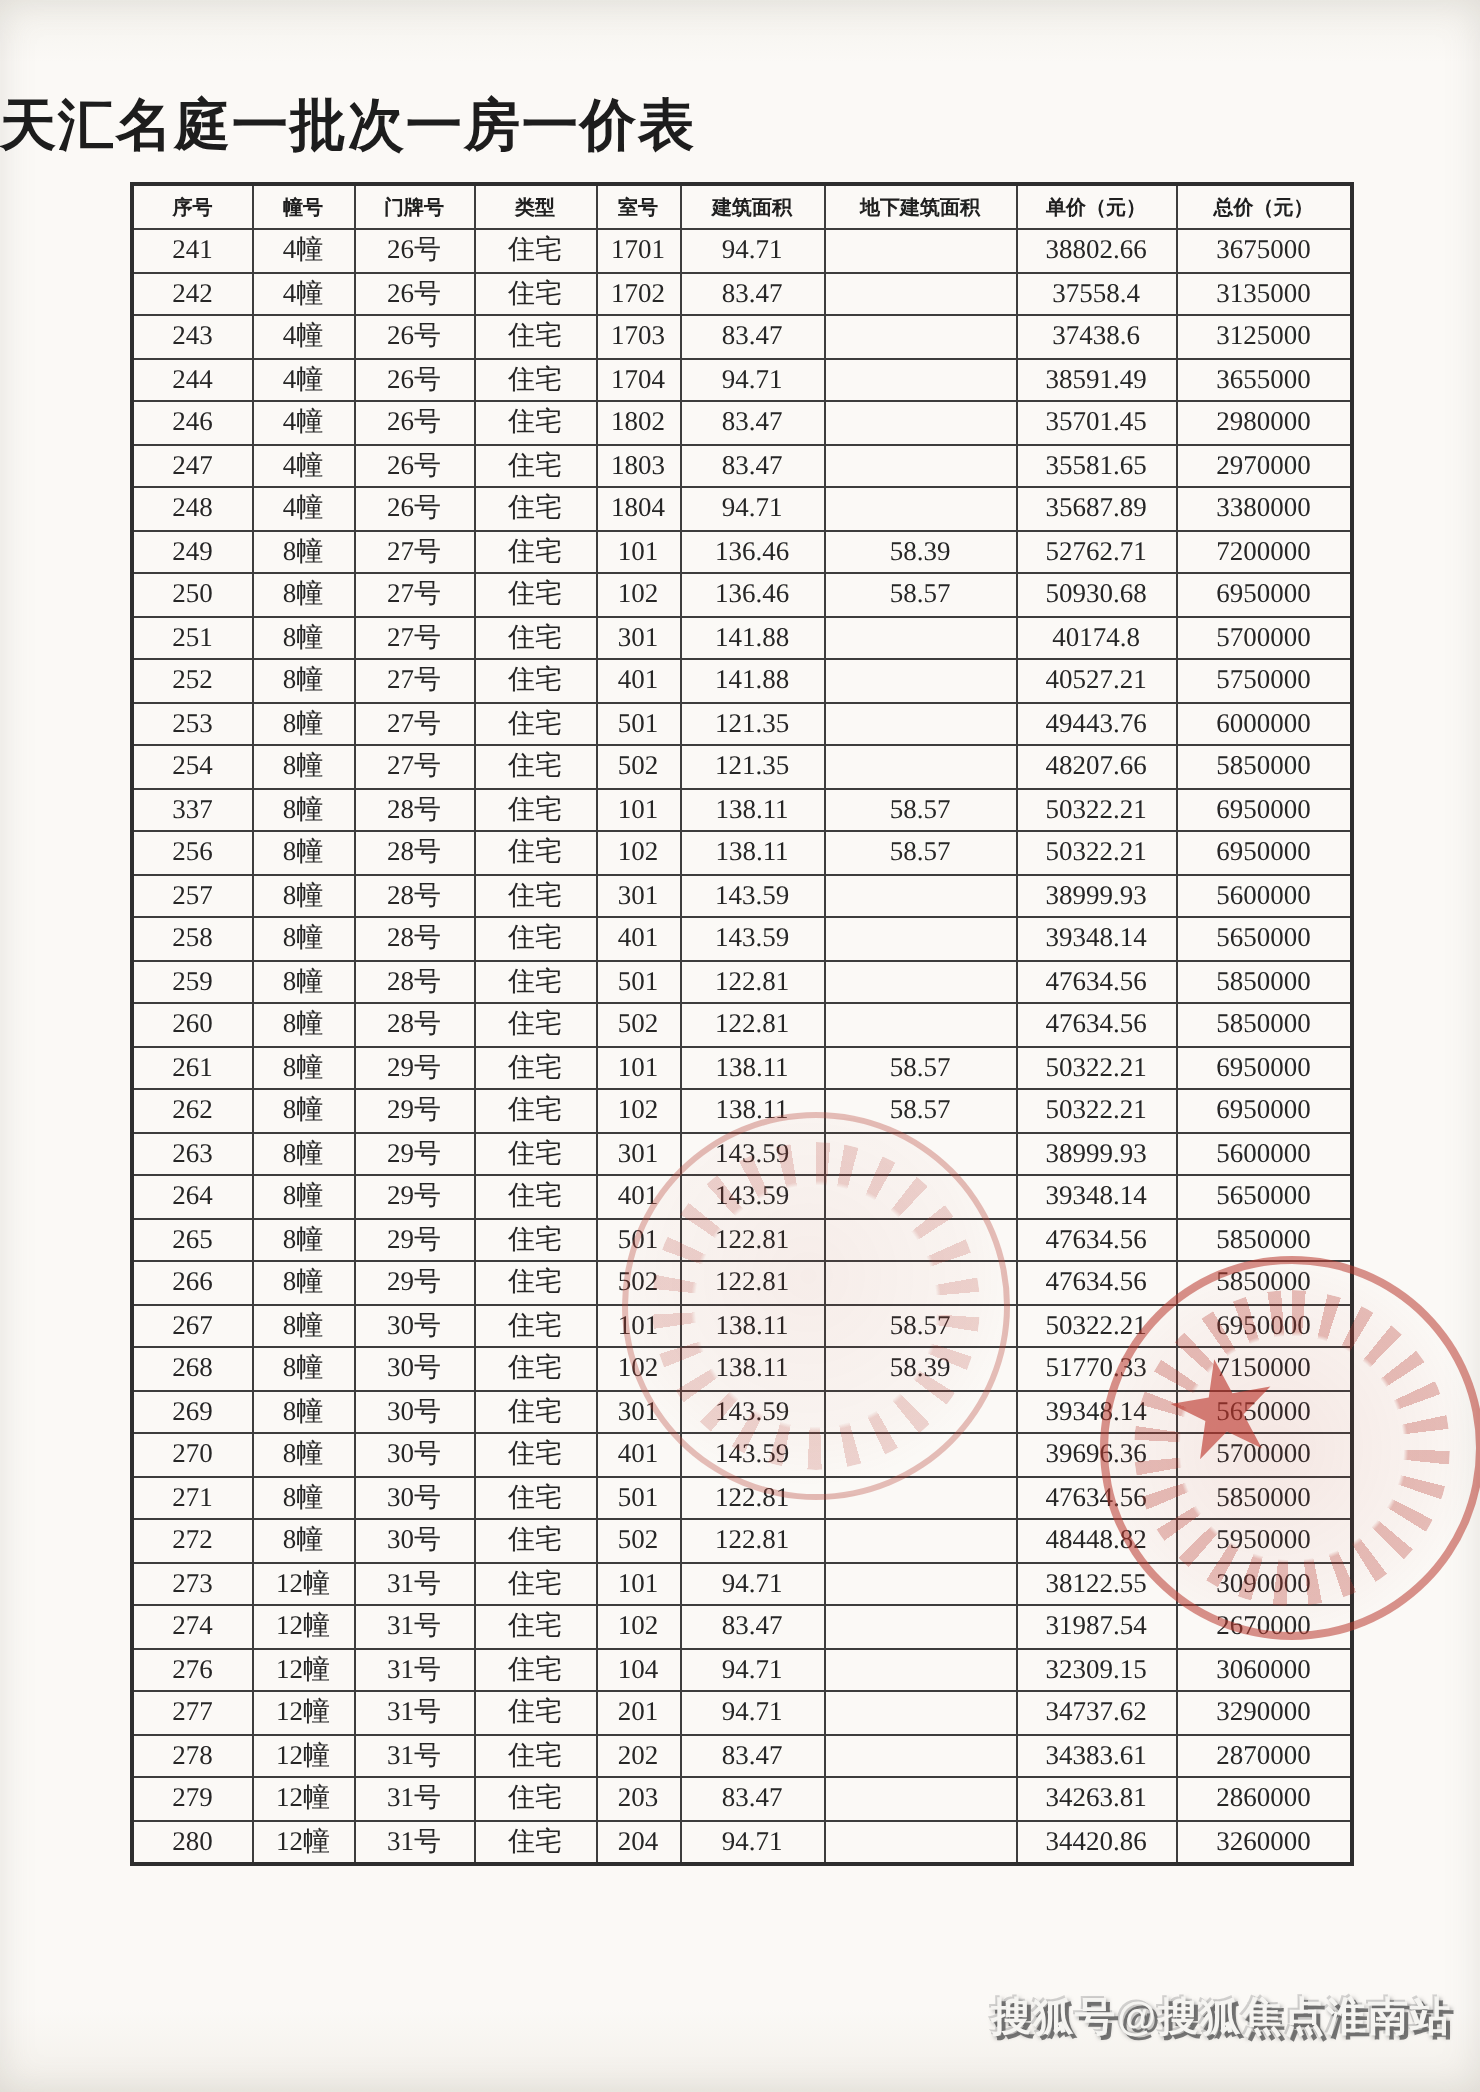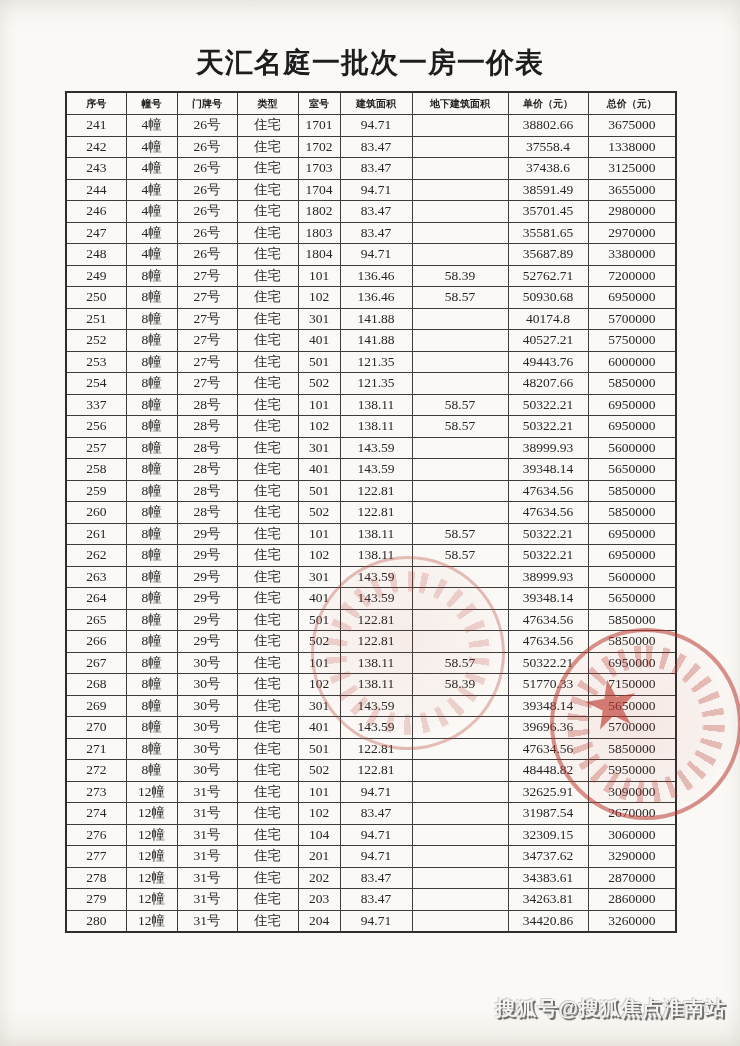--- a/index.html
+++ b/index.html
@@ -5,21 +5,21 @@
   html,body{margin:0;padding:0;background:#e9e7e3;}
   .page{
     position:relative;width:740px;height:1046px;margin:0 auto;
     background:linear-gradient(180deg,#f4f2ed 0%,#fbf9f6 3%,#fbf9f6 96%,#f2efe9 100%);
     font-family:"Liberation Serif","DejaVu Serif",serif;
     overflow:hidden;
     box-shadow:inset 0 0 18px rgba(120,115,105,0.18);
   }
   .title{
     position:absolute;top:44px;left:0;width:100%;
-    text-align:center;font-size:28px;font-weight:700;color:#1d1d1d;
+    font-size:28px;font-weight:700;color:#1d1d1d;
     letter-spacing:1px;
   }
   table.price{
     position:absolute;left:65px;top:91px;width:610px;
     border-collapse:collapse;table-layout:fixed;
     border:2px solid #2e2e2e;
   }
   table.price th,table.price td{
     border:1px solid #3d3d3d;
     text-align:center;vertical-align:middle;
@@ -112,21 +112,21 @@
         </tr>
         <tr>
           <td>242</td>
           <td>4幢</td>
           <td>26号</td>
           <td>住宅</td>
           <td>1702</td>
           <td>83.47</td>
           <td></td>
           <td>37558.4</td>
-          <td>1338000</td>
+          <td>3135000</td>
         </tr>
         <tr>
           <td>243</td>
           <td>4幢</td>
           <td>26号</td>
           <td>住宅</td>
           <td>1703</td>
           <td>83.47</td>
           <td></td>
           <td>37438.6</td>
@@ -441,21 +441,21 @@
           <td>5950000</td>
         </tr>
         <tr>
           <td>273</td>
           <td>12幢</td>
           <td>31号</td>
           <td>住宅</td>
           <td>101</td>
           <td>94.71</td>
           <td></td>
-          <td>32625.91</td>
+          <td>38122.55</td>
           <td>3090000</td>
         </tr>
         <tr>
           <td>274</td>
           <td>12幢</td>
           <td>31号</td>
           <td>住宅</td>
           <td>102</td>
           <td>83.47</td>
           <td></td>

